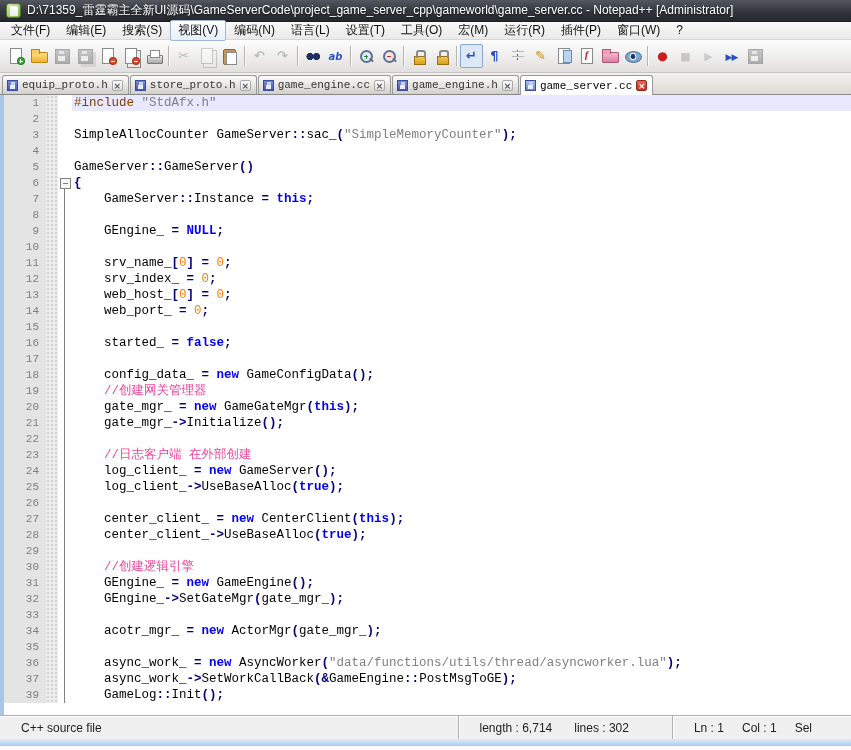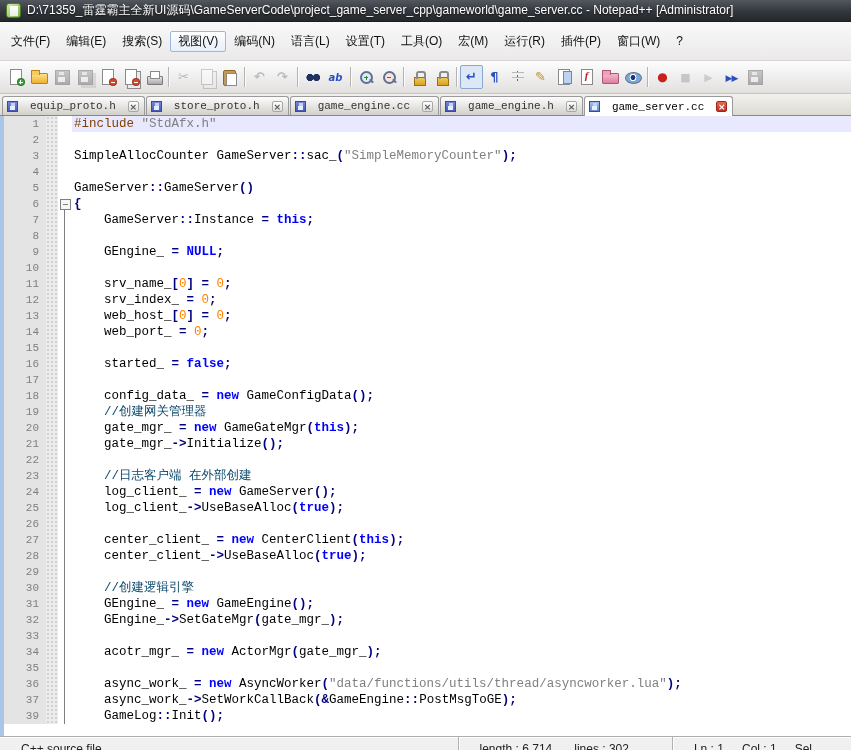--- a/index.html
+++ b/index.html
@@ -6,21 +6,21 @@
   html,body{width:851px;height:750px;overflow:hidden}
   body{font-family:"Liberation Sans","DejaVu Sans",sans-serif;background:#fff;position:relative}
 
   
   .titlebar{height:22px;background:linear-gradient(#53575e,#33373d 55%,#24282d);display:flex;align-items:center;gap:6px;padding:0 6px;border-bottom:1px solid #1b1e22}
   .npp-icon{width:15px;height:15px;flex:none;border:1px solid #4f7a2b;border-radius:3px;
     background:linear-gradient(#ffffff,#e9efe2) 3px 2px/8px 10px no-repeat,linear-gradient(135deg,#d8eca8,#7ab648);}
   .ttext{color:#fff;font-size:12px;white-space:nowrap;overflow:hidden;text-shadow:0 1px 2px rgba(0,0,0,.8)}
 
   
-  .menubar{height:39px;background:linear-gradient(#f9f9f9,#ebe9e9);border-bottom:1px solid #d9d7d5;display:flex;align-items:center;padding-left:3px;font-size:12px;color:#111}
+  .menubar{height:18px;background:linear-gradient(#f9f9f9,#ebe9e9);border-bottom:1px solid #d9d7d5;display:flex;align-items:center;padding-left:3px;font-size:12px;color:#111}
   .mi{padding:2px 7px;border:1px solid transparent;border-radius:2px;line-height:15px}
   .mi.hl{border-color:#9fb8d8;background:linear-gradient(#fefefe,#e7effa)}
 
   
   .toolbar{height:33px;background:linear-gradient(#fdfdfd,#e2e0df);border-bottom:1px solid #c6c4c2;display:flex;align-items:center;padding:0 4px}
   .tbb{width:23px;height:24px;border:1px solid transparent;background:transparent;display:grid;place-items:center;padding:0;flex:none}
   .tbb.pressed{border-color:#8aa8cc;background:#dce8f6;border-radius:2px}
   .tbsep{width:1px;height:20px;background:#b6b4b2;box-shadow:1px 0 0 #fbfbfb;margin:0 3px;flex:none}
   .ic{width:18px;height:18px;position:relative;display:inline-block;font-family:"DejaVu Sans",sans-serif;font-size:13px;line-height:18px;text-align:center;color:#444}
   .dis{filter:grayscale(1) opacity(.4)}
@@ -64,21 +64,21 @@
   .ic-zoom-out::before{background:linear-gradient(#c03030,#c03030) center/4px 1px no-repeat,#f8e3dd}
   .ic-zoom-in::after,.ic-zoom-out::after{content:"";position:absolute;left:12px;top:12px;width:5px;height:2px;background:#607090;transform:rotate(45deg);border-radius:1px}
   .ic-sync-vertical::before,.ic-sync-horizontal::before{content:"";position:absolute;left:4px;top:9px;width:10px;height:7px;background:linear-gradient(#f2ca52,#d8a020);border:1px solid #9a7010}
   .ic-sync-vertical::after,.ic-sync-horizontal::after{content:"";position:absolute;left:6px;top:3px;width:6px;height:6px;border:2px solid #8a8a8a;border-bottom:none;border-radius:3px 3px 0 0}
   .ic-show-indent-guide::before{content:"";position:absolute;left:8px;top:3px;width:1px;height:12px;background:repeating-linear-gradient(#4060c0 0 2px,transparent 2px 4px)}
   .ic-show-indent-guide::after{content:"";position:absolute;left:3px;top:4px;width:12px;height:10px;background:repeating-linear-gradient(#b8b8b8 0 1px,transparent 1px 5px)}
   .ic-document-monitor::before{content:"";position:absolute;left:1px;top:4px;width:15px;height:10px;border-radius:50%;border:1px solid #607090;background:radial-gradient(circle at 7px 4.5px,#203878 2.4px,#fff 2.6px 3.4px,#78a8d8 3.6px)}
 
   
   .tabbar{height:22px;background:linear-gradient(#f2f1ec,#dbdad3);border-bottom:1px solid #888;display:flex;align-items:flex-end;padding-left:2px}
-  .tab{height:19px;display:flex;align-items:center;gap:12px;padding:0 5px 0 4px;background:linear-gradient(#fcfcfc,#d2d0ca);border:1px solid #9a9a9a;border-bottom:none;border-radius:3px 3px 0 0;margin-right:1px;font-family:"Liberation Mono","DejaVu Sans Mono",monospace;font-size:11px;color:#333;flex:none}
+  .tab{height:19px;display:flex;align-items:center;gap:4px;padding:0 5px 0 4px;background:linear-gradient(#fcfcfc,#d2d0ca);border:1px solid #9a9a9a;border-bottom:none;border-radius:3px 3px 0 0;margin-right:1px;font-family:"Liberation Mono","DejaVu Sans Mono",monospace;font-size:11px;color:#333;flex:none}
   .tab.active{height:20px;background:#fff;margin-bottom:-1px;color:#000;z-index:2;position:relative}
   .fd{width:11px;height:11px;flex:none;position:relative;background:linear-gradient(#7888d8,#4a5ab8);border:1px solid #3a4a9a}
   .fd::before{content:"";position:absolute;left:3px;top:1px;width:4px;height:3px;background:#c8d0f8}
   .fd::after{content:"";position:absolute;left:2px;bottom:1px;width:5px;height:4px;background:#e8ecff}
   .tab.active .fd{background:linear-gradient(#9fc4ea,#6a88d0)}
   .tx{width:11px;height:11px;flex:none;font-weight:bold;font-size:9px;line-height:10px;text-align:center;color:#555;border:1px solid #a8a8a8;background:linear-gradient(#fff,#ddd);border-radius:2px;font-family:"DejaVu Sans",sans-serif}
   .tx::before{content:"×"}
   .tab.active .tx{color:#fff;background:linear-gradient(#e86858,#c03020);border-color:#992818}
 
   
@@ -95,21 +95,21 @@
   
   .statusbar{height:24px;background:#f0f0f0;border-top:1px solid #aeaeae;box-shadow:inset 0 1px 0 #fff;display:flex;align-items:stretch;font-size:12px;color:#222}
   .sfield{display:flex;align-items:center;padding:0 21px;white-space:nowrap}
   .sf-doc{flex:1}
   .sf-mid,.sf-right{border-left:1px solid #b0b0b0;box-shadow:inset 1px 0 0 #fff}
   .sf-mid span{margin-right:22px}
   .sf-right span{margin-right:18px}
   .sf-right{min-width:170px}
   .bstrip{height:7px;background:linear-gradient(#dcedfb,#a9cbe8)}
 </style>
-<style>.tok-d{color:#000000}.tok-k{color:#0000ff;font-weight:bold}.tok-o{color:#000080;font-weight:bold}.tok-s{color:#808080}.tok-n{color:#ff8000}.tok-c{color:#0c4a6e}.tok-p{color:#804000}.line.cur .code{background:#e8e8ff}.ln{color:#808080;background:#e4e4e4}</style></head>
+<style>.tok-d{color:#000000}.tok-k{color:#0000ff;font-weight:bold}.tok-o{color:#000080;font-weight:bold}.tok-s{color:#808080}.tok-n{color:#ff8000}.tok-c{color:#ec4899}.tok-p{color:#804000}.line.cur .code{background:#e8e8ff}.ln{color:#808080;background:#e4e4e4}</style></head>
 <body>
 
 <div class="titlebar">
   <span class="npp-icon"></span>
   <span class="ttext">D:\71359_雷霆霸主全新UI源码\GameServerCode\project_game_server_cpp\gameworld\game_server.cc - Notepad++ [Administrator]</span>
 </div>
 
 <div class="menubar" id="menubar">
     <span class="mi">文件(F)</span>
     <span class="mi">编辑(E)</span>

